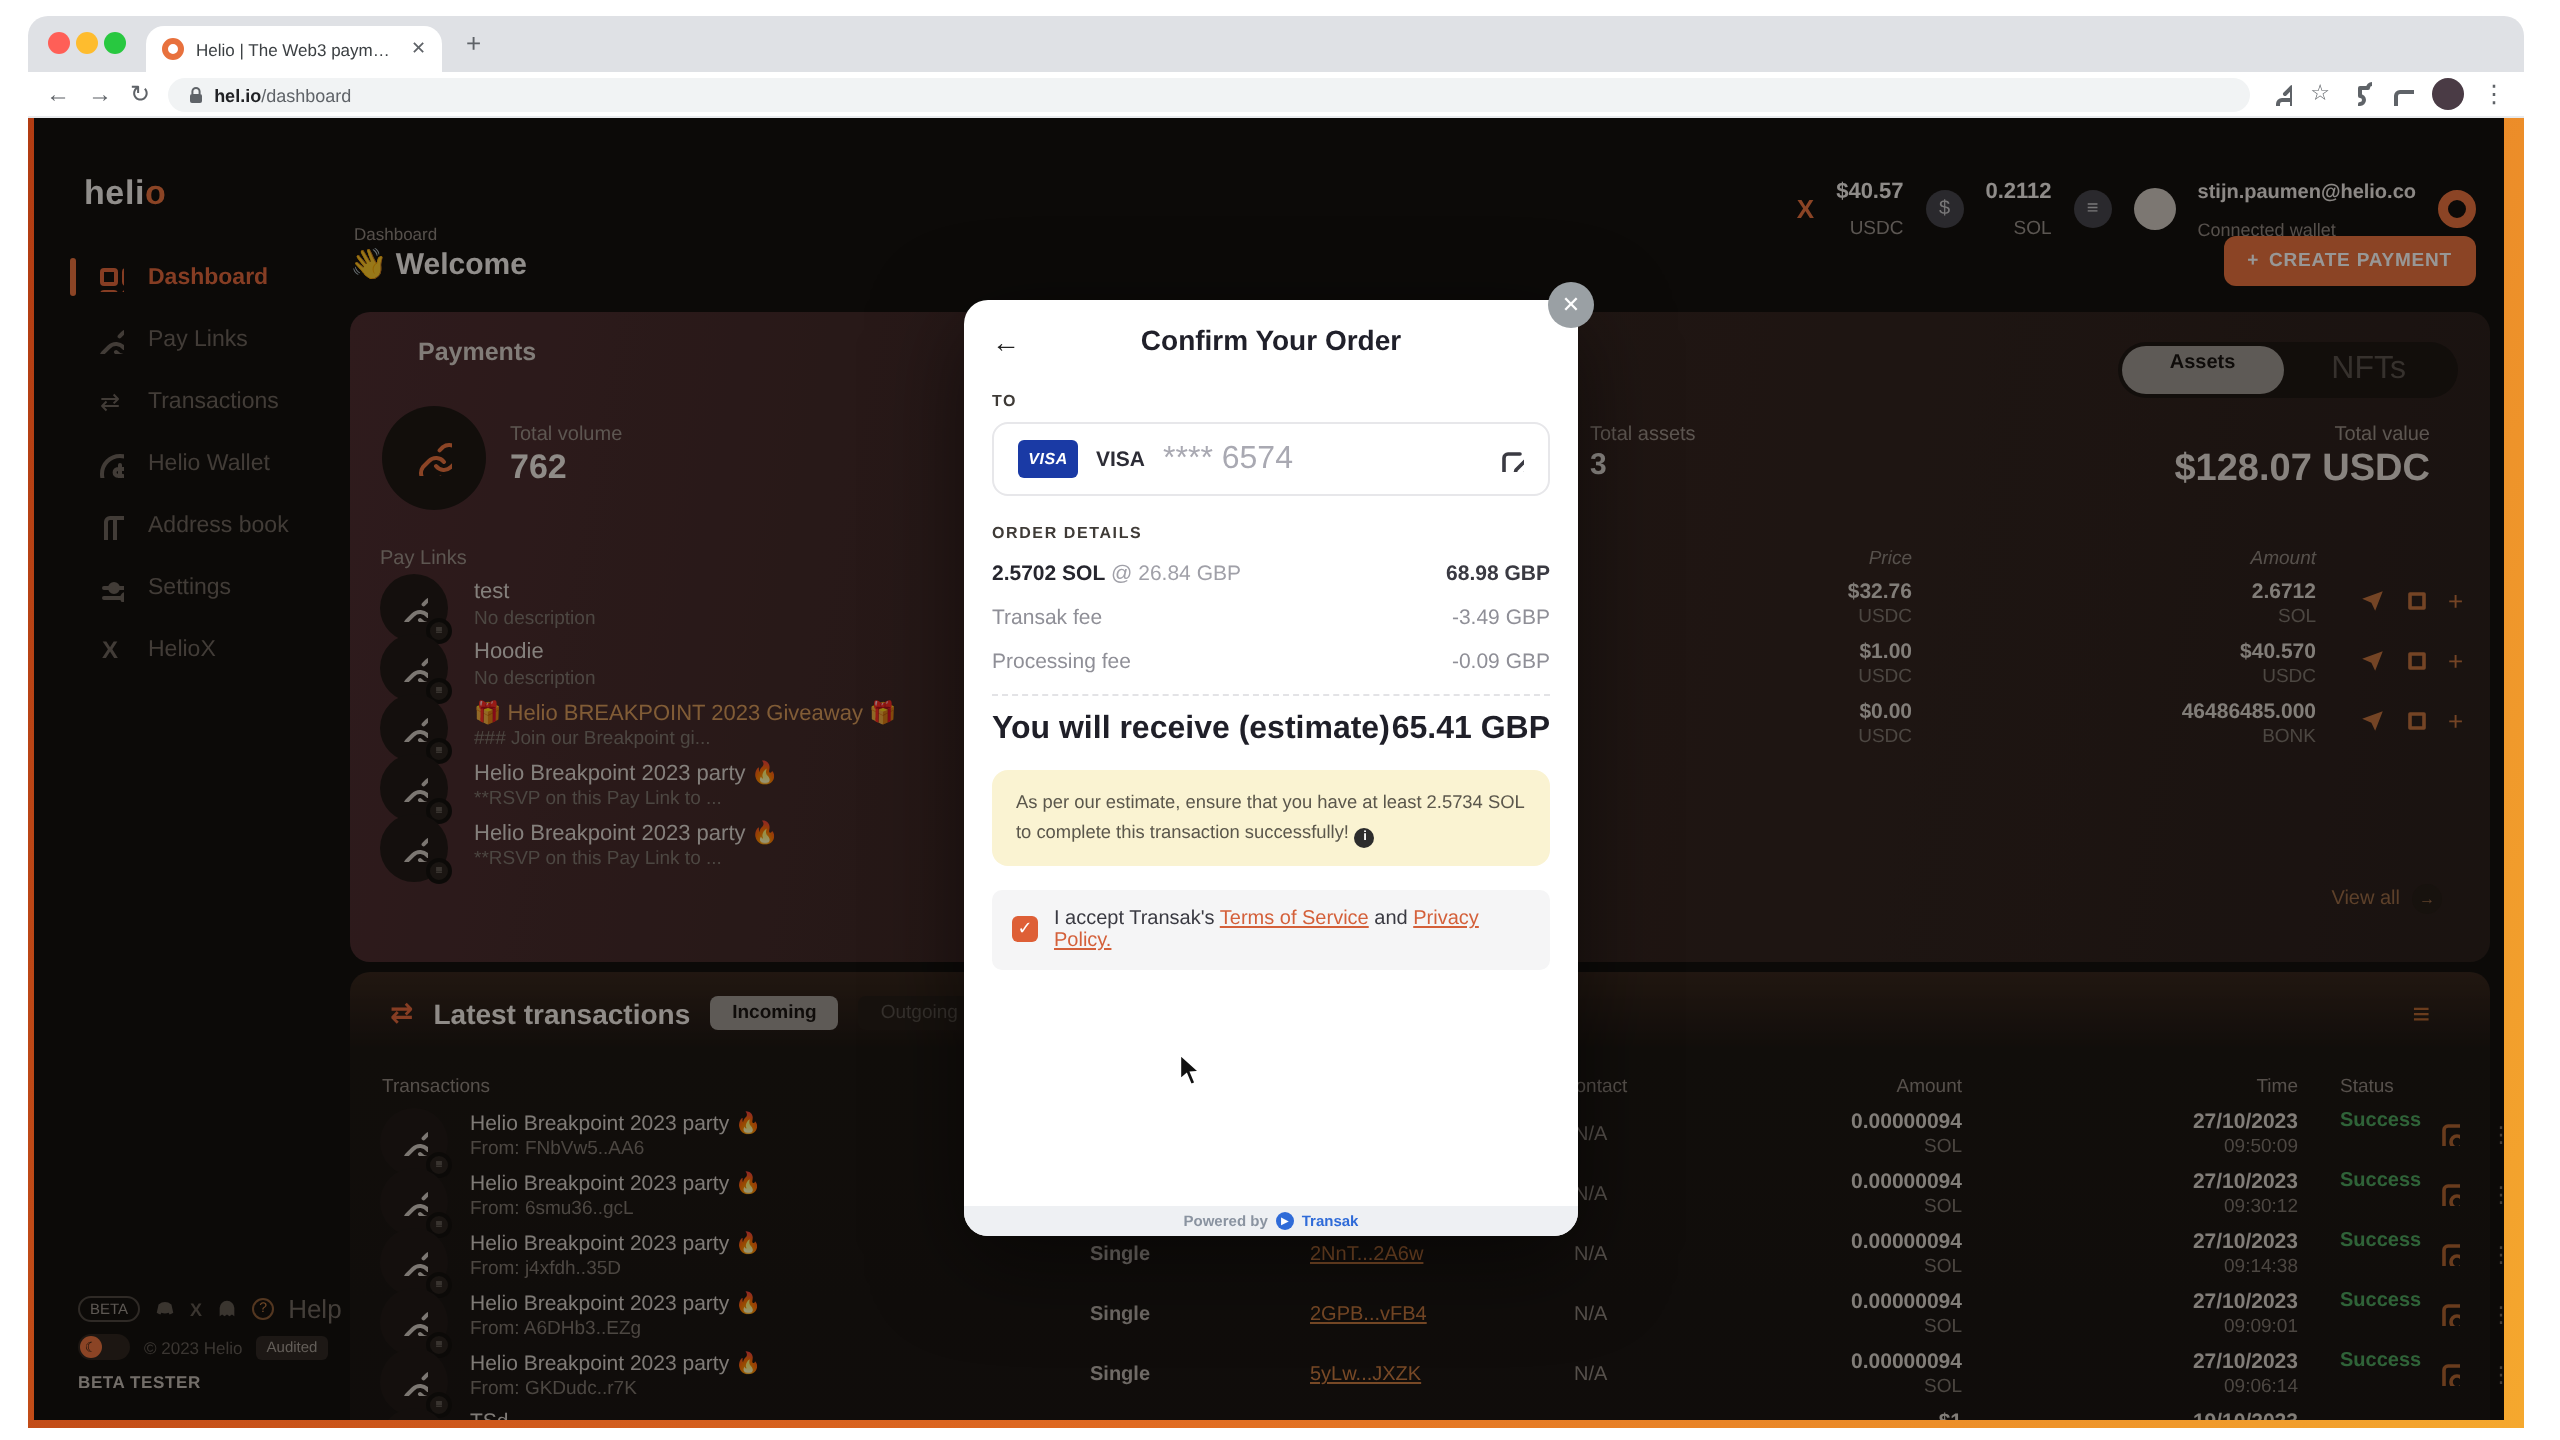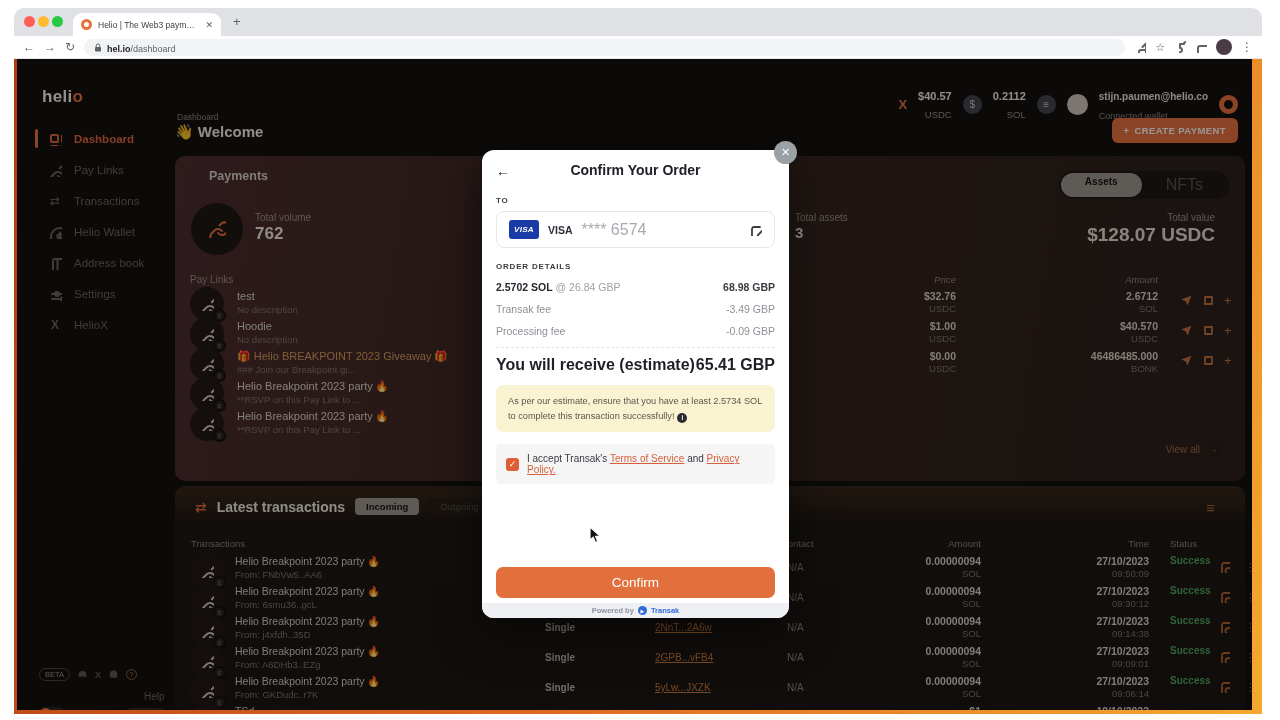--- a/index.html
+++ b/index.html
@@ -50,21 +50,21 @@
   .sitem.active::before { content:""; position:absolute; left:18px; top:6px; width:3px; height:19px; background:#E8713D; border-radius:2px; }
   .si { width:14px; height:14px; fill:none; stroke:currentColor; stroke-width:2; stroke-linecap:round; stroke-linejoin:round; flex:0 0 auto; }
   .glyph-ic { width:14px; text-align:center; font-size:12px; }
 
   .sfoot { position:absolute; left:22px; top:588px; z-index:2; }
   .sf-r1, .sf-r2 { display:flex; align-items:center; gap:7px; color:#6e6760; }
   .sf-r2 { margin-top:5px; }
   .beta-pill { border:1px solid #4a443e; border-radius:8px; font-size:7.5px; padding:1px 5px; color:#9a938c; }
   .mini-ic { width:11px; height:11px; color:#5d564f; }
   .help-q { width:11px; height:11px; border-radius:50%; border:1px solid #8a5a35; color:#c07a40; font-size:7px; display:flex; align-items:center; justify-content:center; }
-  .help-t { font-size:10px; color:#6e6760;margin-top:44px; }
+  .help-t { font-size:13px; color:#6e6760; }
   .mode-toggle { width:26px; height:13px; border-radius:7px; background:#2a221c; position:relative; }
   .mode-knob { position:absolute; left:1px; top:1px; width:11px; height:11px; border-radius:50%; background:#E8713D; color:#1a120c; font-size:7px; display:flex; align-items:center; justify-content:center; }
   .copy { font-size:8.5px; color:#5f5953; }
   .audited { background:#2b2521; color:#a39b94; font-size:7.5px; padding:1.5px 5px; border-radius:3px; }
   .sf-r3 { margin-top:6px; font-size:8.5px; font-weight:bold; color:#c0b9b2; letter-spacing:.3px; }
 
   .crumb { position:absolute; left:160px; top:53px; font-size:8.5px; color:#8d857f; }
   .welcome { position:absolute; left:158px; top:64px; font-size:15px; font-weight:bold; color:#f3efec; }
 
   
@@ -649,21 +649,20 @@
     <div class="m-row total">
       <span>You will receive (estimate)</span>
       <span>65.41 GBP</span>
     </div>
     <div class="m-notice"><span>As per our estimate, ensure that you have at least 2.5734 SOL to complete this transaction successfully!</span><span class="info-i">i</span></div>
     <div class="m-accept">
       <span class="cbx">✓</span>
       <span><span>I accept Transak's</span> <a class="lnk">Terms of Service</a> <span>and</span> <a class="lnk">Privacy Policy.</a></span>
     </div>
   </div>
-  <div class="m-confirm">Confirm</div>
   <div class="m-foot">
     <span>Powered by</span>
     <span class="tk-dot">▶</span>
     <span class="tk-name">Transak</span>
   </div>
 </div>
 
 <svg class="cursor" width="13" height="19" viewBox="0 0 13 19">
   <path d="M1 1 L1 14 L4.2 11.2 L6.4 16.5 L8.8 15.5 L6.6 10.3 L11 10 Z" fill="#111" stroke="#fff" stroke-width="1.2"></path>
 </svg>

